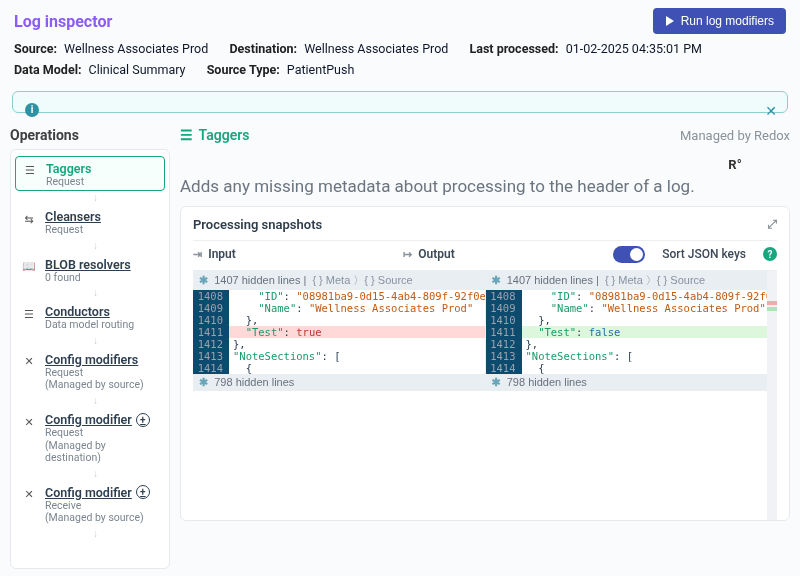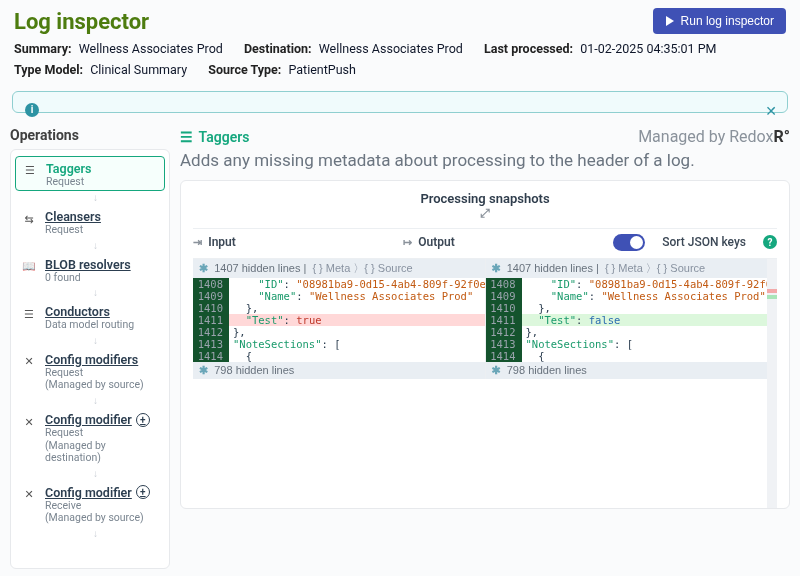--- a/index.html
+++ b/index.html
@@ -13,23 +13,23 @@
     overflow: hidden;
   }
   
   .hdr {
     display: flex;
     justify-content: space-between;
     align-items: center;
     padding: 8px 14px 4px 14px;
   }
   .hdr h1 {
-    font-size: 22px;
+    font-size: 16px;
     font-weight: 700;
-    color: #4d7c0f;
+    color: #8b5cf6;
   }
   .run-btn {
     background: #3f51b5;
     color: #fff;
     border: none;
     border-radius: 4px;
     padding: 6px 12px;
     font-size: 12px;
     display: flex;
     align-items: center;
@@ -124,30 +124,30 @@
   
   .right { flex: 1; min-width: 0; }
   .right-head {
     display: flex; justify-content: space-between; align-items: baseline;
   }
   .taggers-title {
     color: #15a77e; font-size: 14px; font-weight: 600;
     display: flex; align-items: center; gap: 6px;
   }
   .managed {
-    font-size: 16px; color: #8a929b; display:flex; align-items:center; gap:0;
+    font-size: 13px; color: #8a929b; display:flex; align-items:center; gap:14px;flex-direction:column;
   }
   .desc { font-size: 17px; color: #6b7580; margin: 4px 0 10px 0; }
   .snap {
     border: 1px solid #e7e9ec; border-radius: 6px; background: #fff;
     padding: 10px 12px 0 12px;
   }
   .snap-hd {
     display:flex; justify-content: space-between; align-items: center;
-    font-size: 13px; font-weight: 600; color:#2f3d4c; margin-bottom: 8px; flex-direction: column;
+    font-size: 13px; font-weight: 600; color:#2f3d4c; margin-bottom: 8px;
   }
   .expand-ico { color:#8a929b; font-size:12px; cursor:pointer; }
   .io-head {
     display: flex; align-items: center; font-size: 12px; font-weight:600;
     color:#3c4856; padding: 4px 0 6px 0; border-top:1px solid #eceff2;
     height: 30px;
   }
   .io-col { flex: 1; display:flex; align-items:center; gap:6px; }
   .io-ico { color:#8a929b; font-size:11px; }
   .sort-area { display:flex; align-items:center; gap:17px; }
@@ -173,21 +173,21 @@
   .diff-col { flex:1; min-width:0; overflow:hidden; }
   .diff-col + .diff-col { border-left:1px solid #eceff2; }
   .fold {
     background:#e9eef3; color:#68727d; padding:2px 6px;
     display:flex; align-items:center; gap:6px;
     font-family: -apple-system, sans-serif; font-size:11px;
   }
   .fold-ico { color:#6aa6b8; font-weight:700; }
   .crumb { color:#8892a0; }
   .code-line { display:flex; white-space: pre; }
-  .ln { width:36px; flex-shrink:0; text-align:right; color:#9aa3ad; padding-right:6px; background:#14532d; }
+  .ln { width:36px; flex-shrink:0; text-align:right; color:#9aa3ad; padding-right:6px; background:#0c4a6e; }
   .code { flex:1; padding-left:4px; overflow:hidden; text-overflow:clip; }
   .tk-key { color:#199a6b; }
   .tk-str { color:#c25a12; }
   .tk-bool-t { color:#c0392b; }
   .tk-bool-f { color:#2b6cb0; }
   .hl-del { background:#ffd8d8; }
   .hl-add { background:#dcf7dc; }
   .minimap {
     position:absolute; right:0; top:0; bottom:0; width:10px;
     background:#f0f2f5;
@@ -198,35 +198,35 @@
 </style>
 </head>
 <body>
 
 <div class="hdr">
   <h1>Log inspector</h1>
   <button class="run-btn">
     <svg width="10" height="10" viewBox="0 0 10 10">
         <path d="M1 0 L9 5 L1 10 Z"></path>
       </svg>
-    <span>Run log inspector</span>
+    <span>Run log modifiers</span>
   </button>
 </div>
 
 <div class="meta">
   <div>
-    <b>Summary:</b>
+    <b>Source:</b>
     <span class="val">Wellness Associates Prod</span>
     <b>Destination:</b>
     <span class="val">Wellness Associates Prod</span>
     <b>Last processed:</b>
     <span class="val">01-02-2025 04:35:01 PM</span>
   </div>
   <div>
-    <b>Type Model:</b>
+    <b>Data Model:</b>
     <span class="val">Clinical Summary</span>
     <b>Source Type:</b>
     <span class="val">PatientPush</span>
   </div>
 </div>
 
 <div class="banner">
   <span class="info-ico">i</span>
   <span class="close">✕</span>
 </div>

